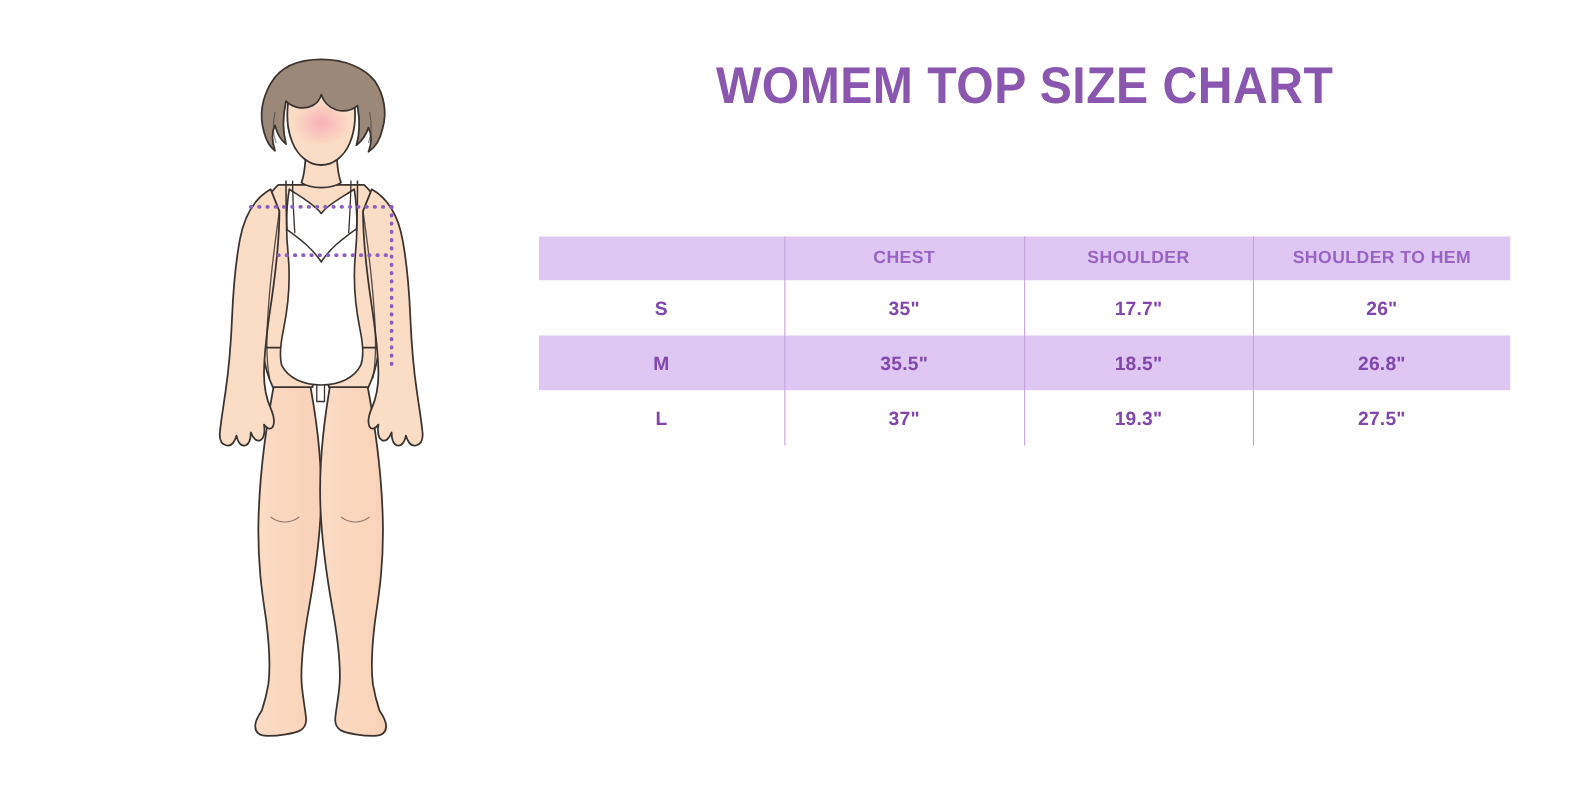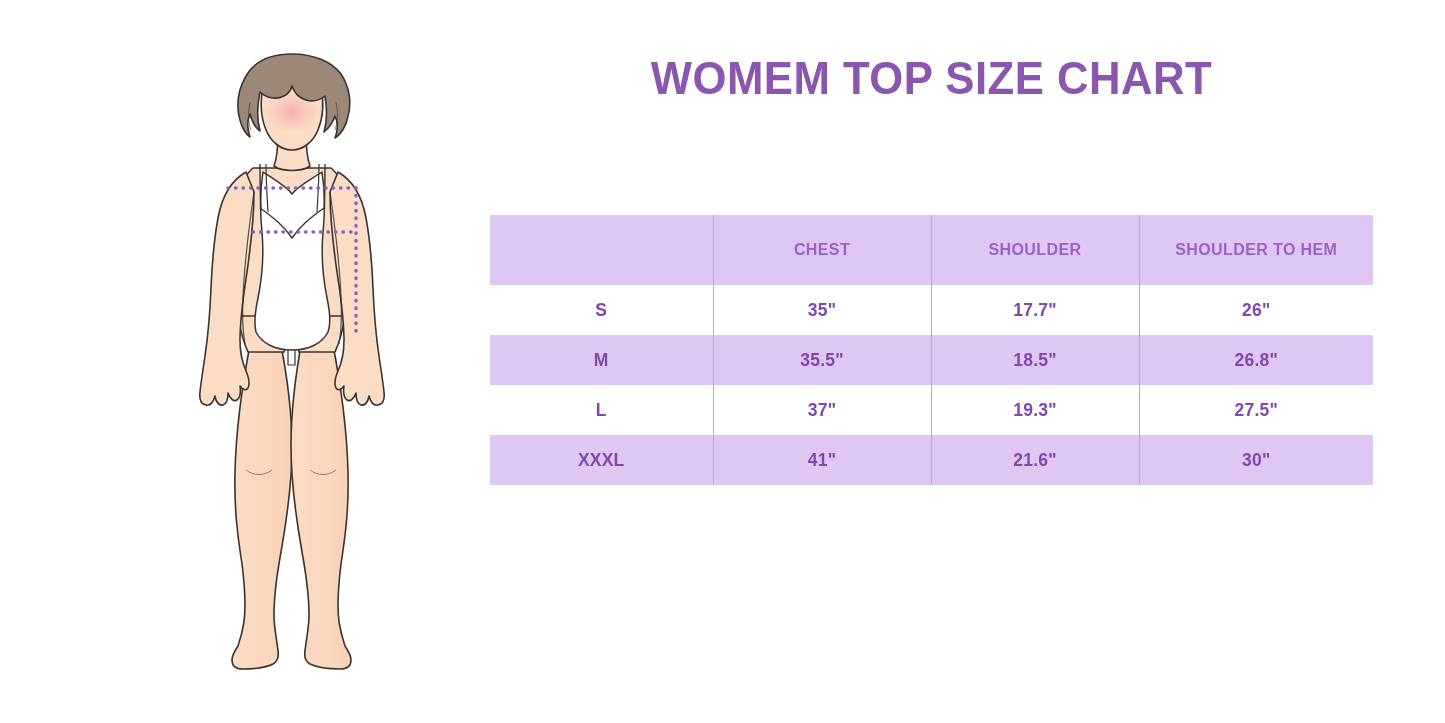--- a/index.html
+++ b/index.html
@@ -60,21 +60,21 @@
     border-collapse: collapse;
     width: 883px;
     table-layout: fixed;
   }
   table#size-table col.c-size  { width: 223px; }
   table#size-table col.c-chest { width: 218px; }
   table#size-table col.c-sh    { width: 208px; }
   table#size-table col.c-hem   { width: 234px; }
 
   table#size-table tr { height: 50px; }
-  table#size-table thead tr { height: 70px; }
+  table#size-table thead tr { height: 40px; }
 
   table#size-table th,
   table#size-table td {
     text-align: center;
     vertical-align: middle;
     padding: 0;
     font-family: "Liberation Sans Narrow", "Liberation Sans", sans-serif;
     font-weight: bold;
     border-right: 1.5px solid #C3A1DE;
   }
@@ -242,21 +242,15 @@
         <td>35.5"</td>
         <td>18.5"</td>
         <td>26.8"</td>
       </tr>
       <tr class="row-plain">
         <td>L</td>
         <td>37"</td>
         <td>19.3"</td>
         <td>27.5"</td>
       </tr>
-      <tr class="row-tint">
-        <td>XXXL</td>
-        <td>41"</td>
-        <td>21.6"</td>
-        <td>30"</td>
-      </tr>
     </tbody>
   </table>
 </div>
 
 </body></html>

